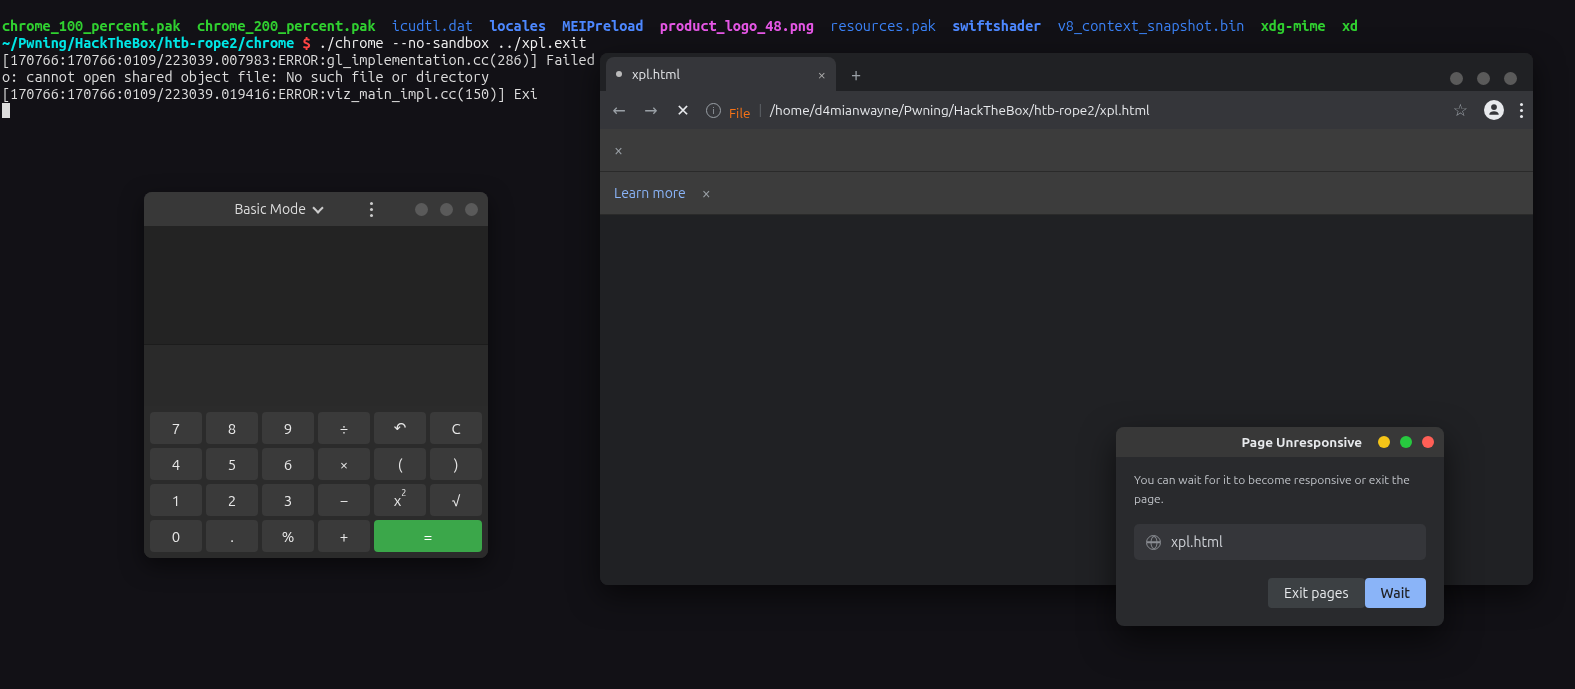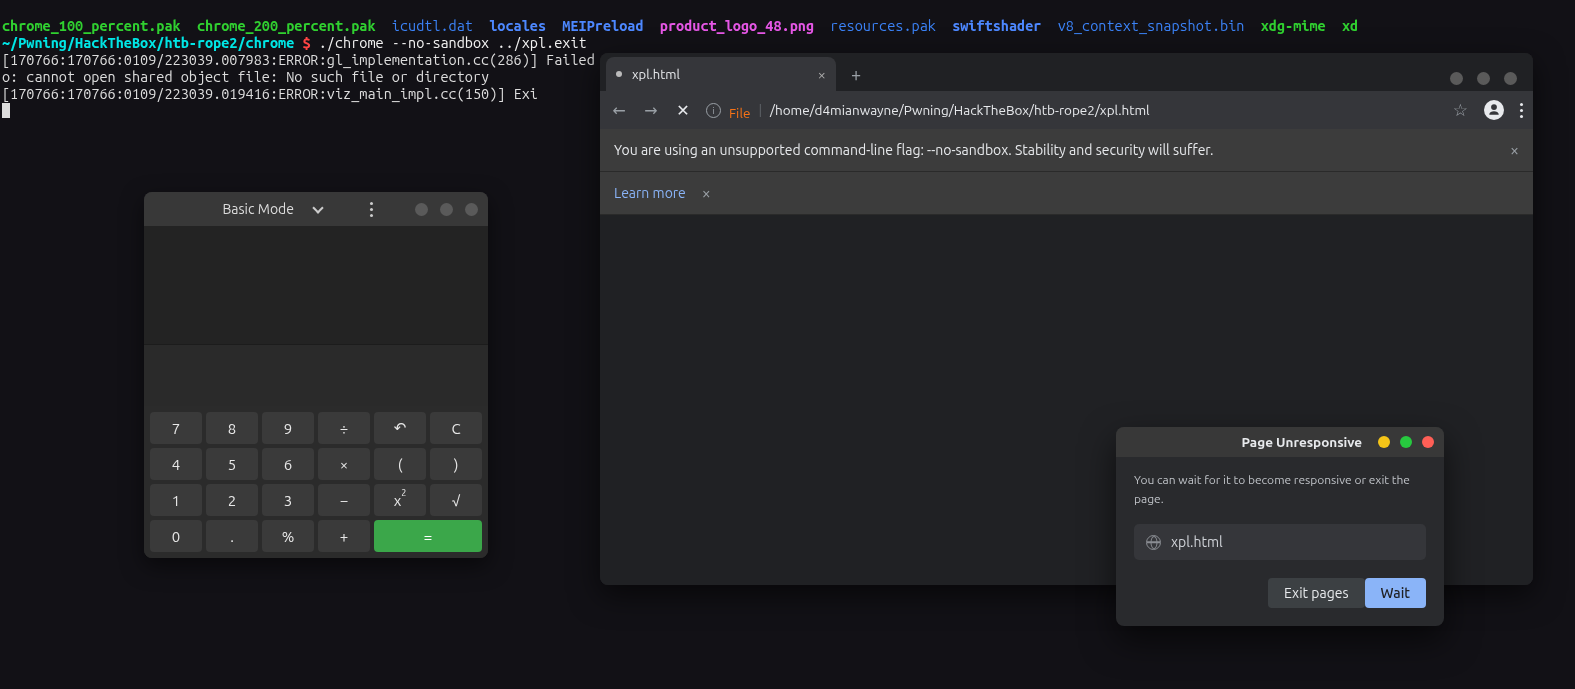--- a/index.html
+++ b/index.html
@@ -48,21 +48,21 @@
   .calc-header {
     height: 34px;
     background: #383838;
     display: flex; align-items: center;
     padding: 0 10px;
     gap: 12px;
     color: #ddd;
     font-size: 14px;
   }
   .calc-header .spacer { flex: 1; }
-  .calc-mode { display:flex; align-items:center; gap:20px; color:#ddd; cursor:pointer;}
+  .calc-mode { display:flex; align-items:center; gap:8px; color:#ddd; cursor:pointer;}
   .traffic { width:13px; height:13px; border-radius:50%; background:#5a5a5a;}
   .vkebab { display:flex; flex-direction:column; gap:3px; padding:0 6px; cursor:pointer;}
   .vkebab span{width:3px;height:3px;background:#ccc;border-radius:50%;}
   .calc-display { height: 118px; background:#232323; }
   .calc-sub     { height: 62px; background:#2a2a2a; border-top:1px solid #1c1c1c;}
   .calc-keys {
     display:grid;
     grid-template-columns: repeat(6,1fr);
     gap:4px;
     padding:6px;
@@ -271,21 +271,20 @@
       </span>
       <span class="kebab">
           <span></span>
           <span></span>
           <span></span>
         </span>
     </div>
   </div>
 
   <div class="infobar">
-    <span class="txt">You are using an unsupported command-line flag: --no-sandbox. Stability and security will suffer.</span>
     <span class="xx">×</span>
   </div>
   <div class="infobar">
     <span class="lm">Learn more</span>
     <span class="xx">×</span>
   </div>
 
   <div class="content"></div>
 </div>
 

